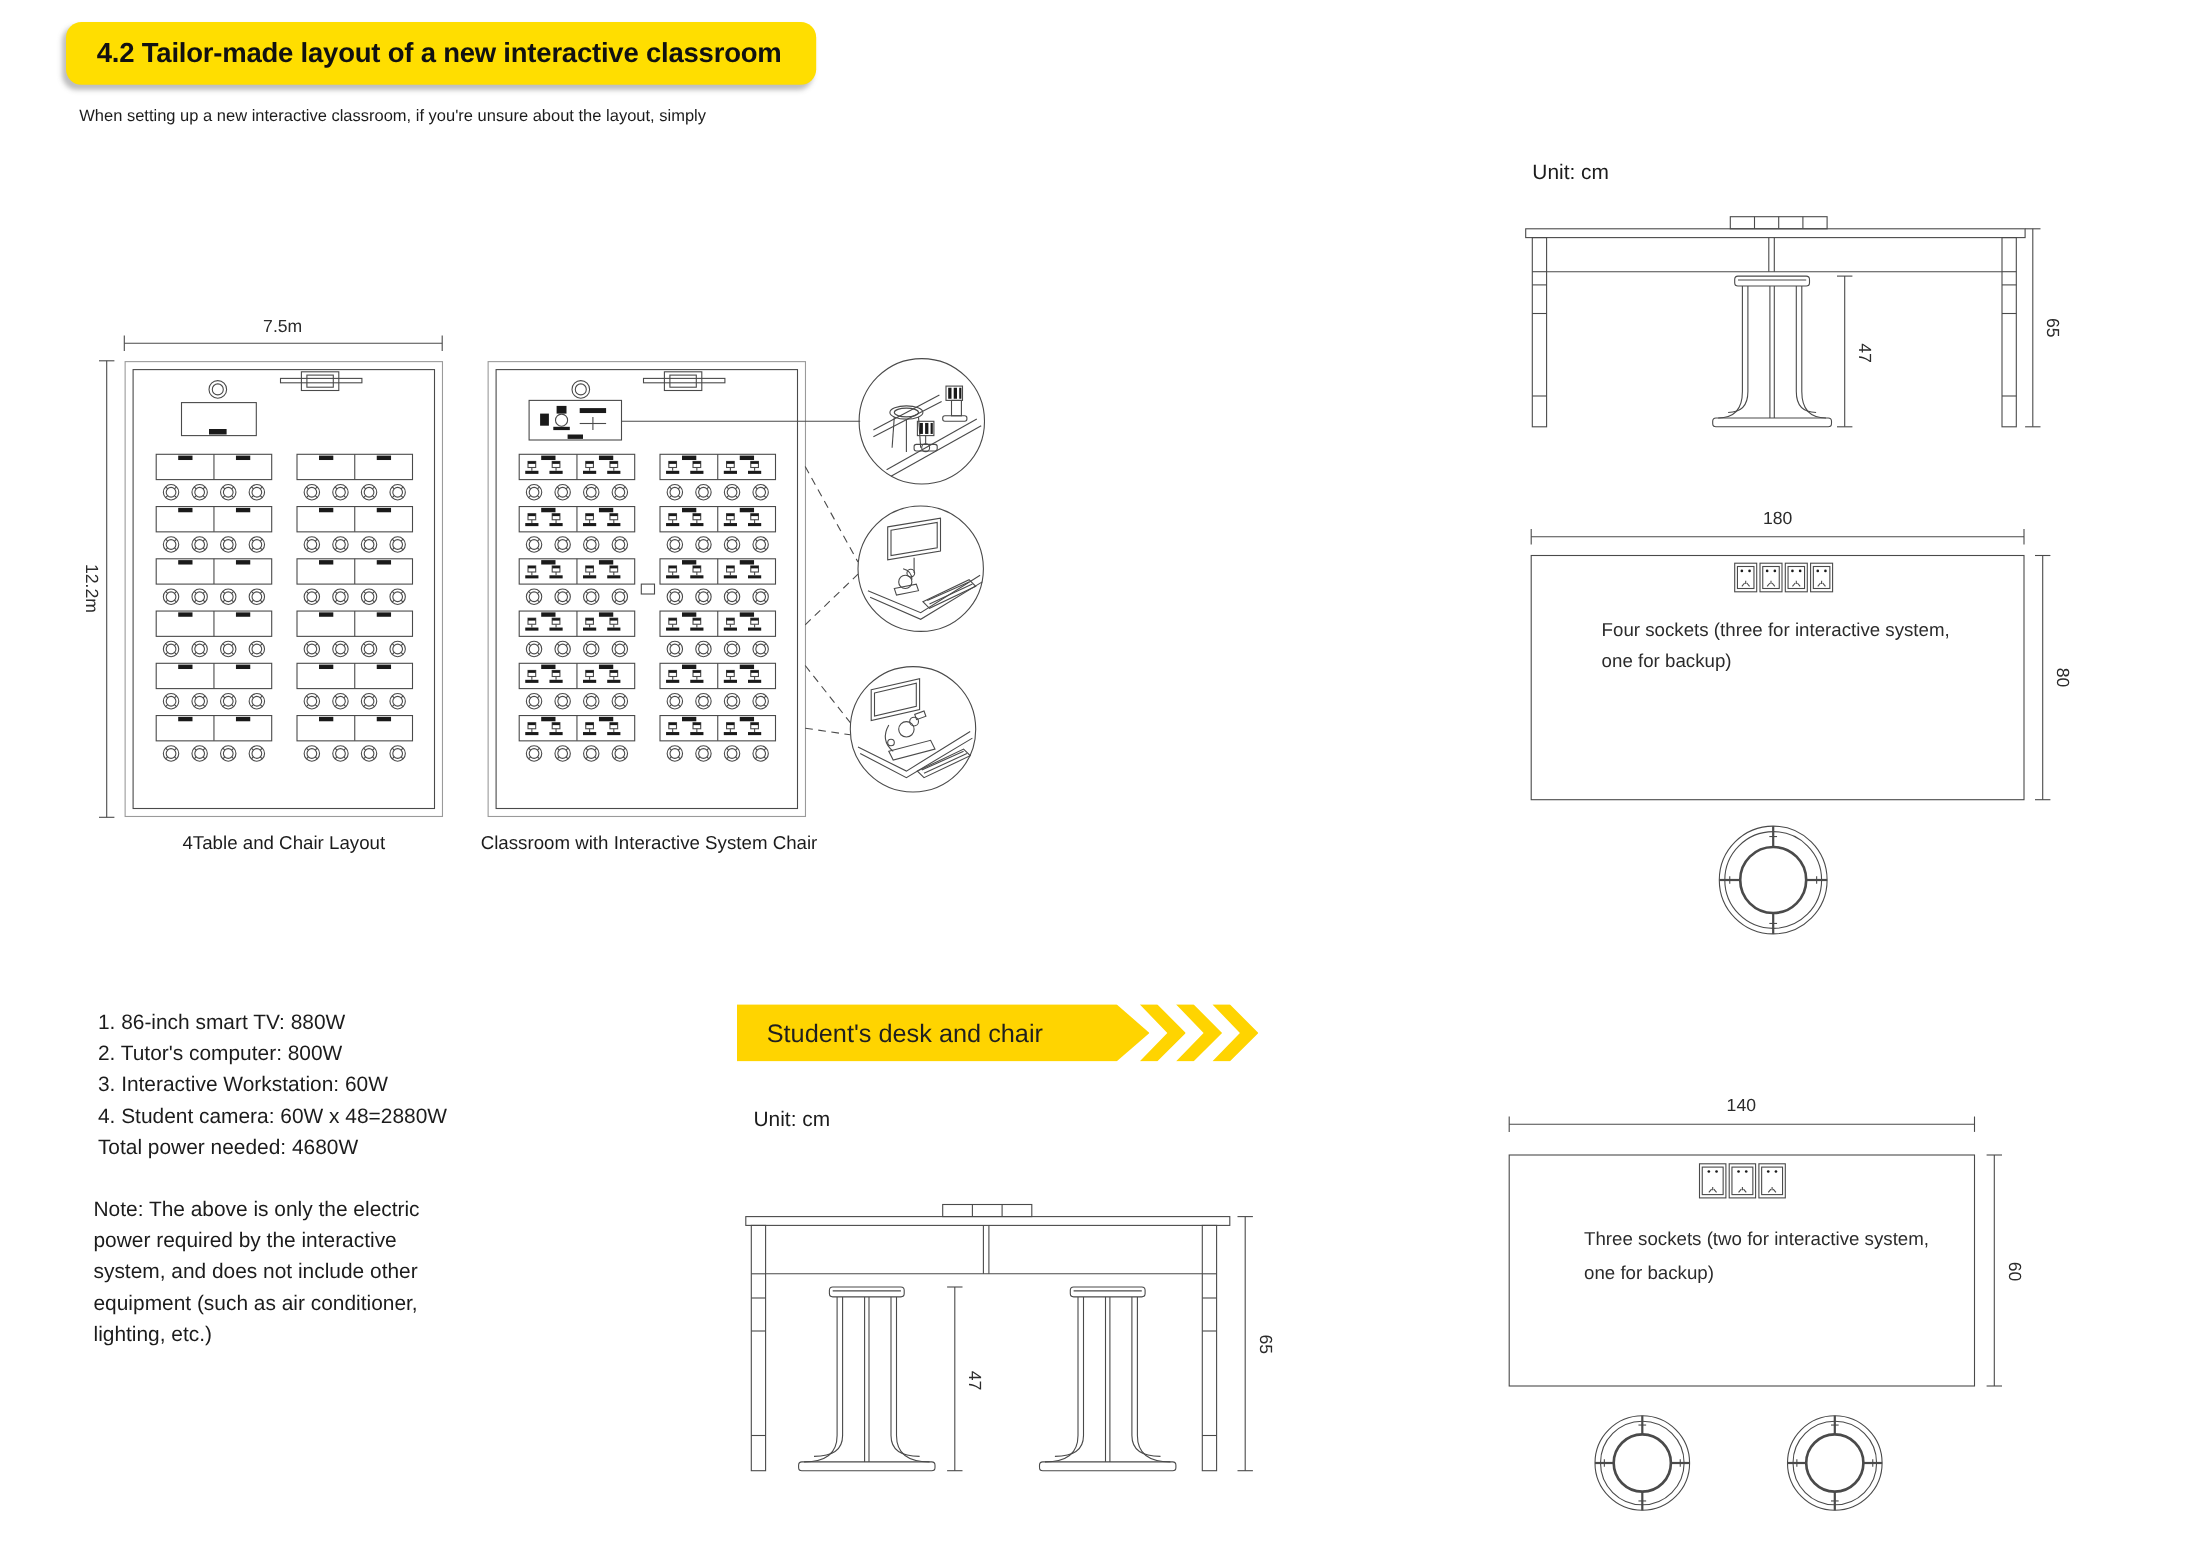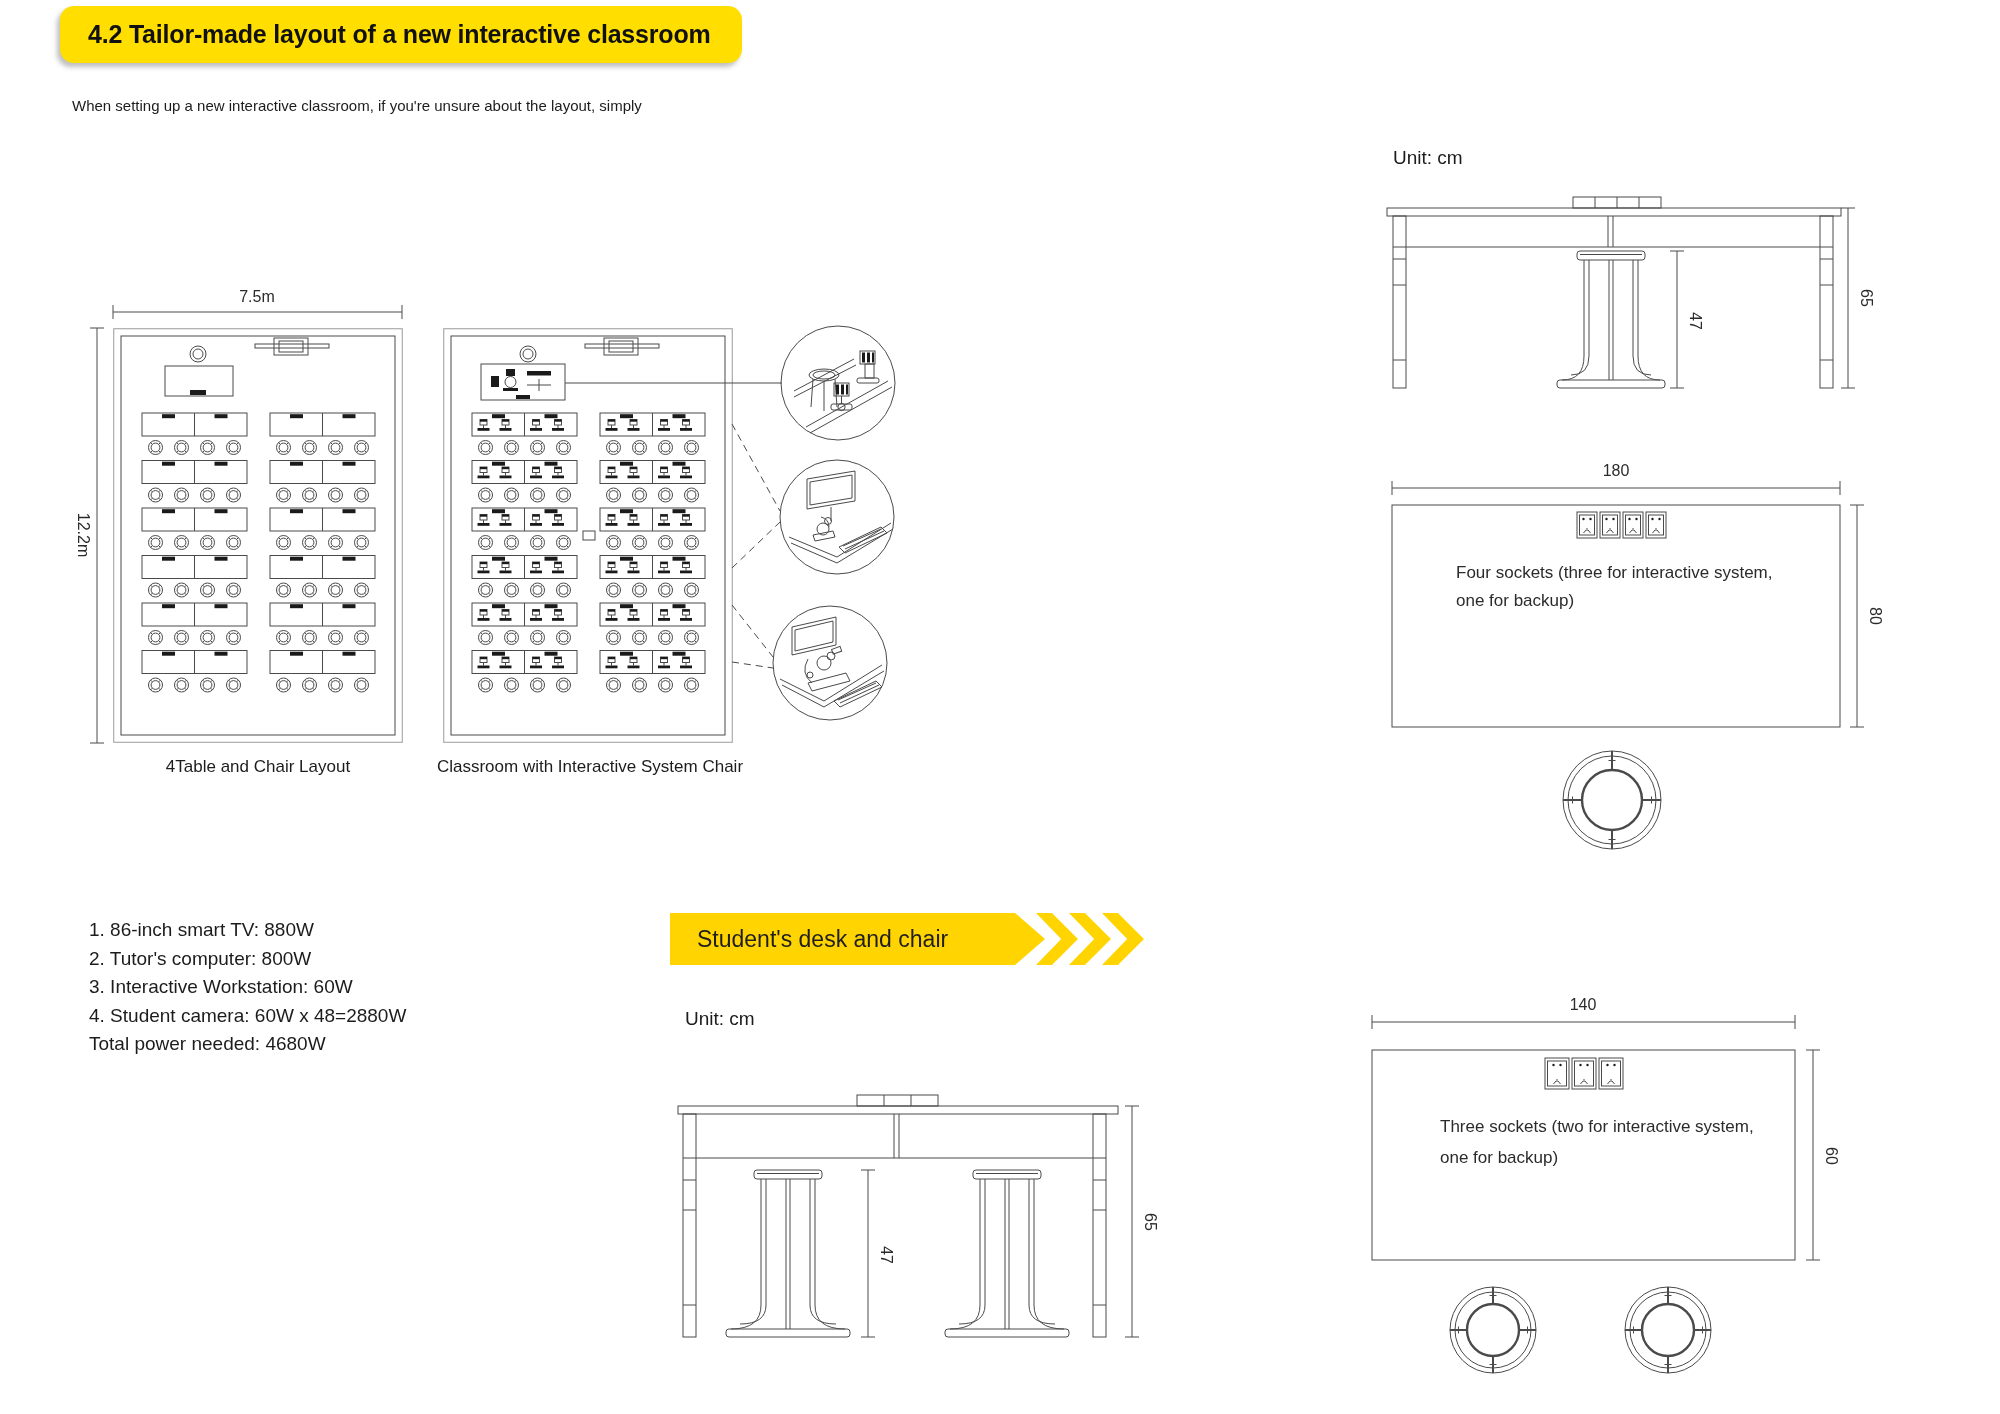--- a/index.html
+++ b/index.html
@@ -7,21 +7,21 @@
     --title-yellow:#FFDE00;
     --line:#4a4a4a;
     --text:#222;
   }
   *{margin:0;padding:0;box-sizing:border-box;}
   body{background:#fff;font-family:"Liberation Sans",sans-serif;color:var(--text);}
   .page{position:relative;width:2000px;height:1414px;background:#fff;overflow:hidden;}
 
   
   .title-banner{
-    position:absolute;left:60px;top:6px;width:682px;height:57px;
+    position:absolute;left:60px;top:20px;width:682px;height:57px;
     background:var(--title-yellow);border-radius:14px;
     box-shadow:-3px 4px 5px rgba(110,110,110,.45);
     display:flex;align-items:center;padding-left:28px;
   }
   .title-banner h1{font-size:25px;font-weight:bold;color:#111;letter-spacing:-.2px;}
 
   
   .intro{position:absolute;left:72px;top:95px;font-size:15px;line-height:22.4px;color:#1c1c1c;}
   .intro div{white-space:nowrap;}
 
@@ -1402,20 +1402,27 @@
     </g>
   </svg>
 
   <div class="power-list">
       <div>1. 86-inch smart TV: 880W</div>
       <div>2. Tutor's computer: 800W</div>
       <div>3. Interactive Workstation: 60W</div>
       <div>4. Student camera: 60W x 48=2880W</div>
       <div>Total power needed: 4680W</div>
     </div>
+  <div class="power-note">
+      <div>Note: The above is only the electric</div>
+      <div>power required by the interactive</div>
+      <div>system, and does not include other</div>
+      <div>equipment (such as air conditioner,</div>
+      <div>lighting, etc.)</div>
+    </div>
 
   <div class="unit-label" style="left:1393px;top:147px">Unit: cm</div>
 
   <svg class="absvg" style="left:1383px;top:195px" width="490" height="215" viewBox="0 0 490 215">
     <g class="ln">
       <g id="tutor-front-sockets">
           <rect x="190" y="2" width="88" height="11"></rect>
           <line x1="212" y1="2" x2="212" y2="13"></line>
           <line x1="234" y1="2" x2="234" y2="13"></line>
           <line x1="256" y1="2" x2="256" y2="13"></line>

